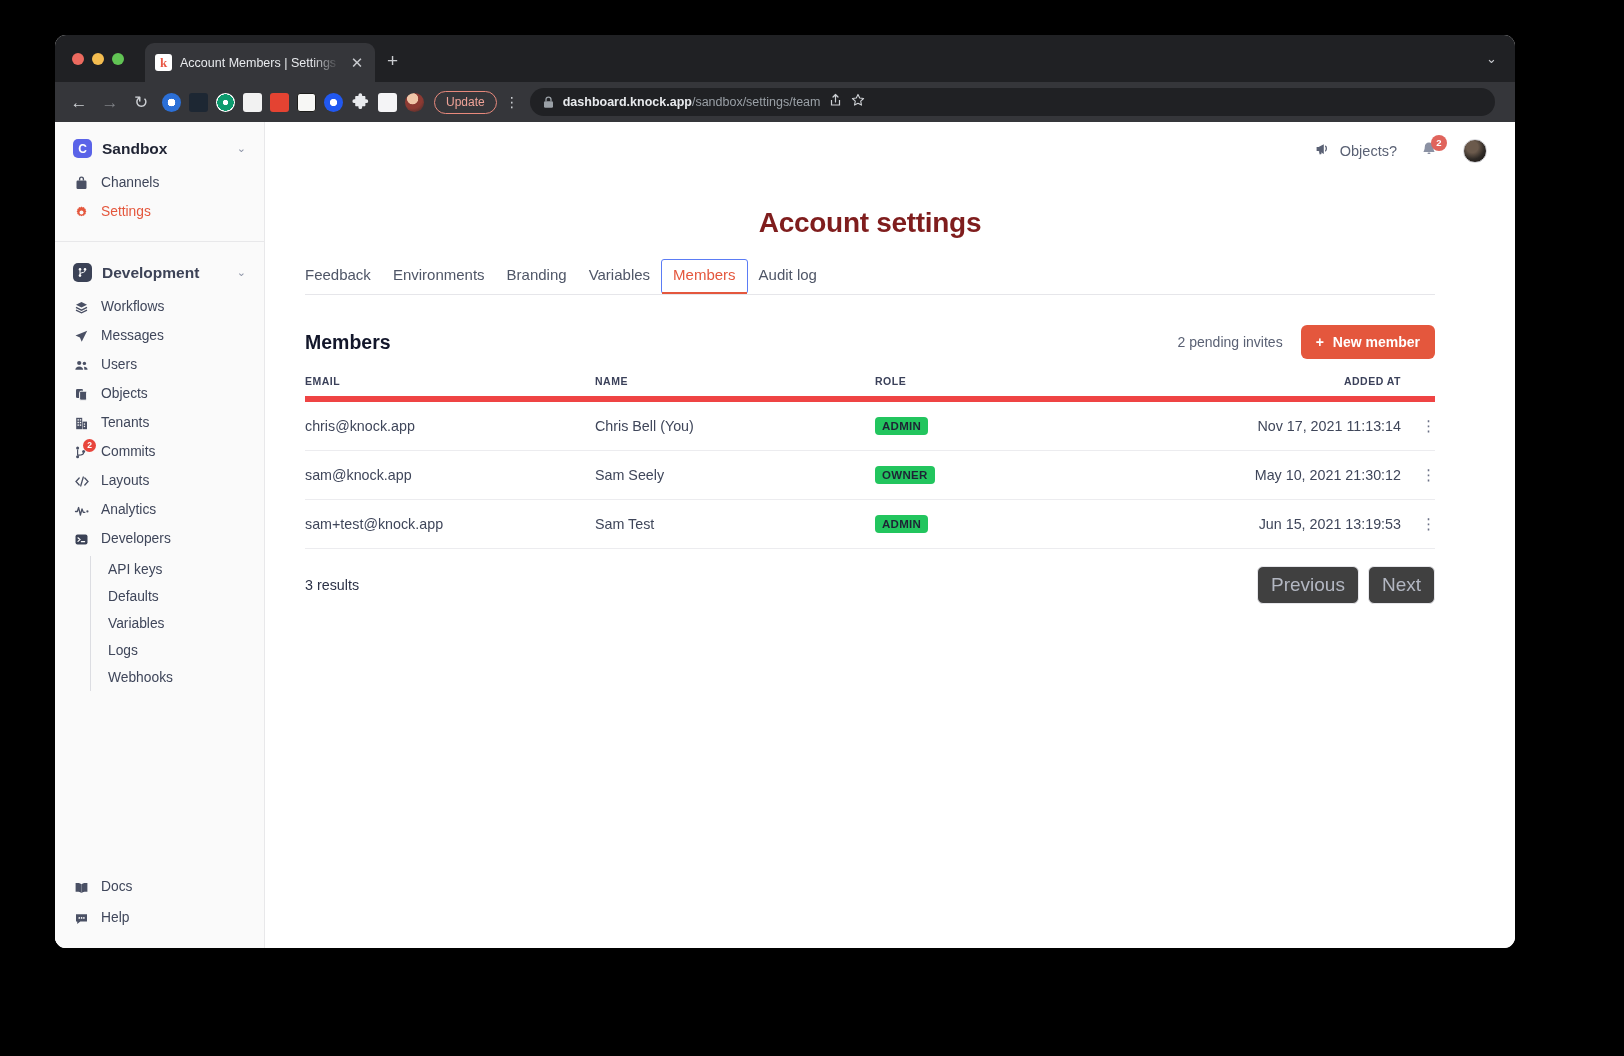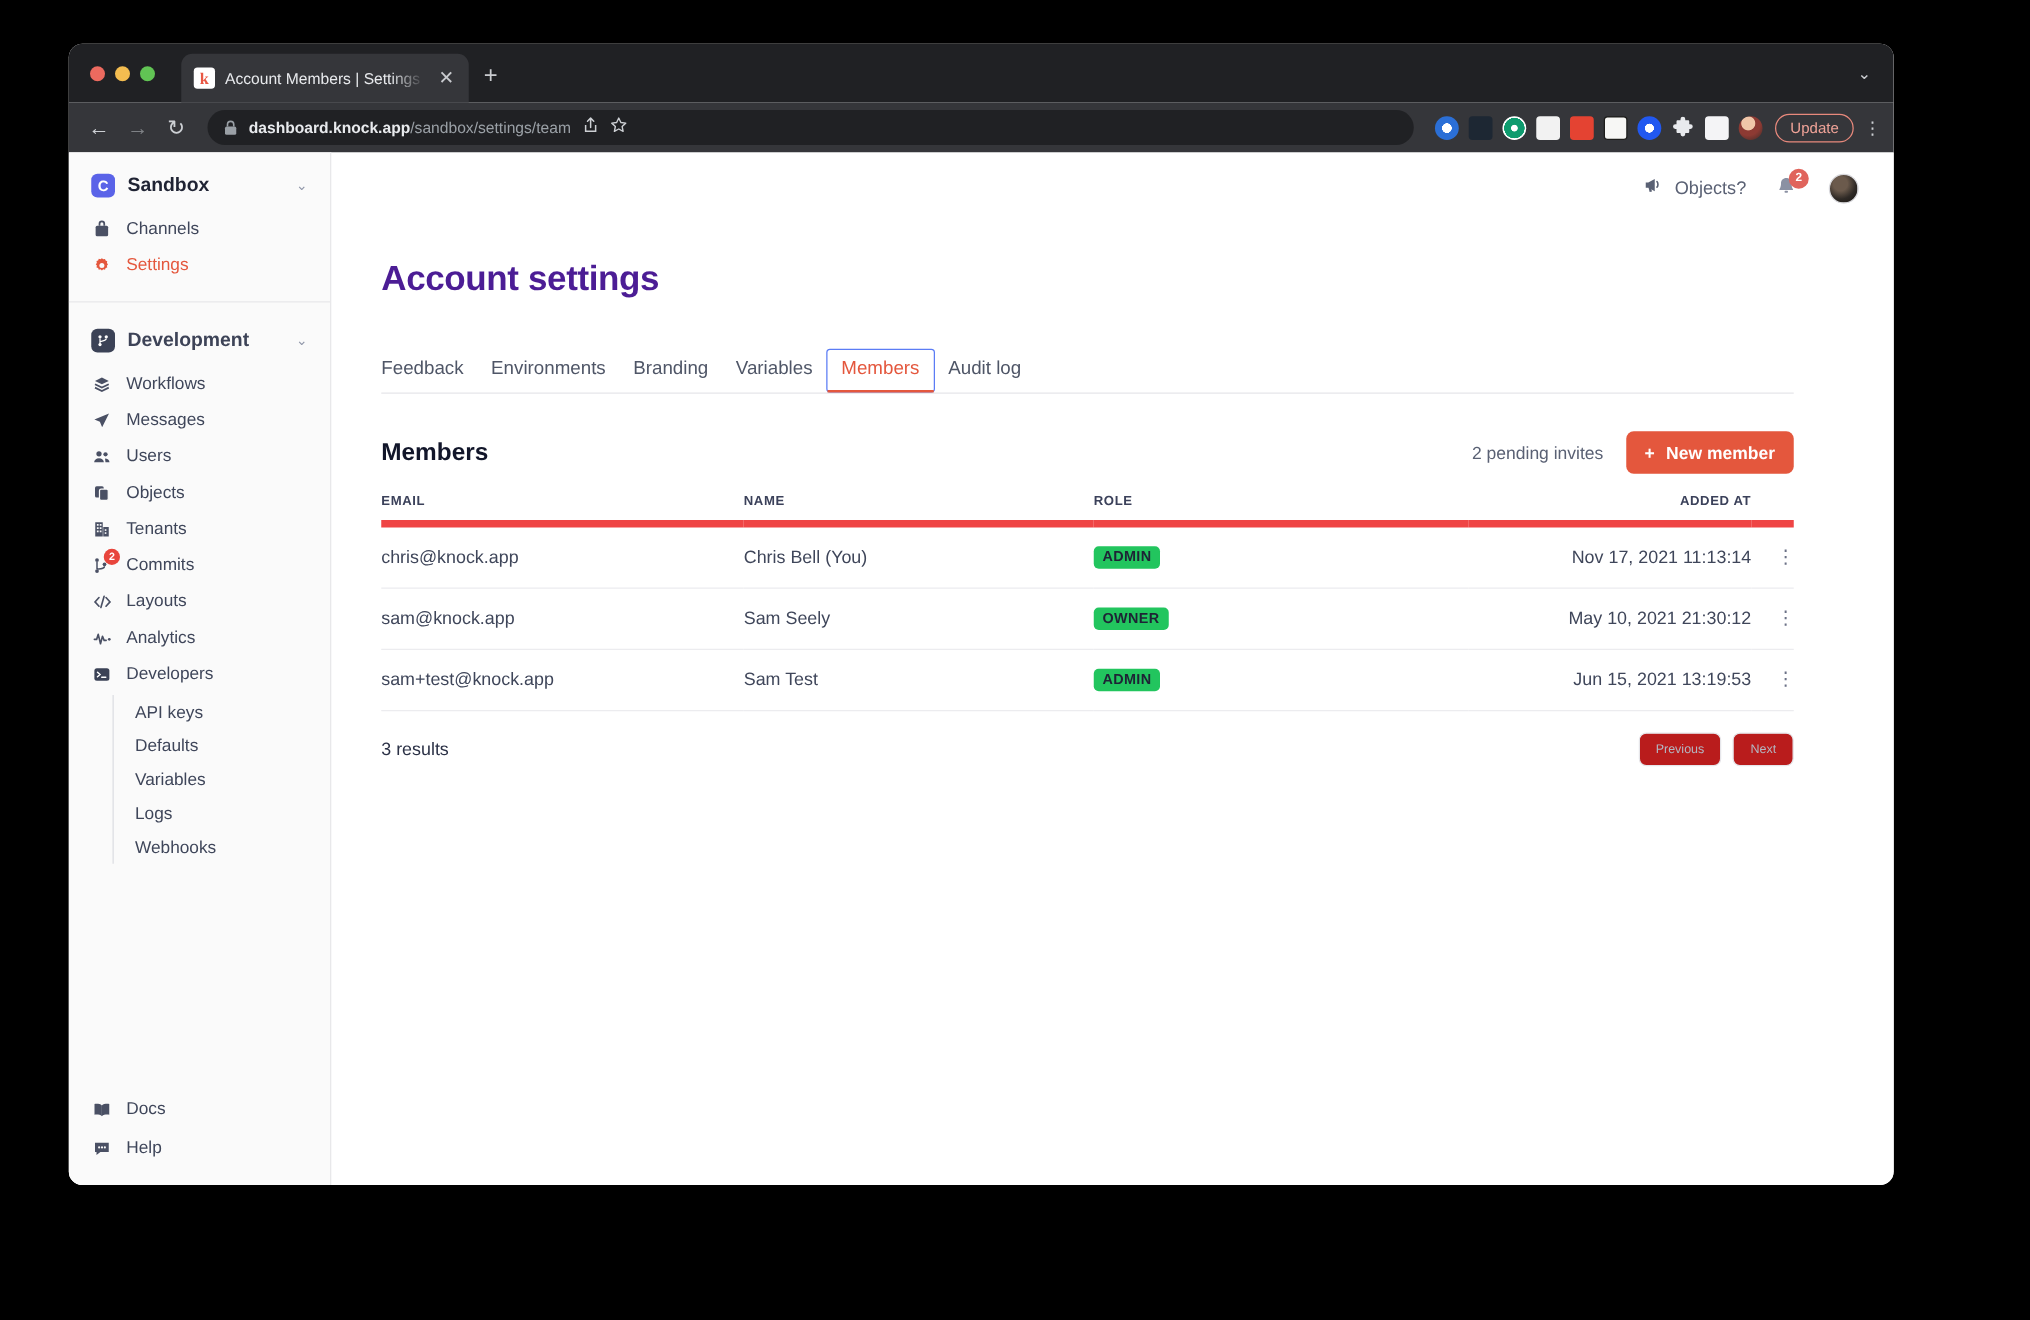--- a/index.html
+++ b/index.html
@@ -241,23 +241,24 @@
     display: flex; align-items: center; justify-content: center;
   }
   #avatar {
     width: 24px; height: 24px; border-radius: 50%;
     background: radial-gradient(circle at 38% 32%, #6b5a4c 0 28%, #2f2a26 60%, #15110f 100%);
     border: 1px solid #d8d8dc;
   }
 
   #content { padding: 28px 80px 0 40px; }
   #page-title-el {
-    font-size: 28px; font-weight: bold; color: #4c1d95;
+    font-size: 28px; font-weight: bold; color: #7f1d1d;
     letter-spacing: -.3px;
-    margin-bottom: 40px;
+    margin-bottom: 20px;
+    text-align: center;
   }
 
   #tabs {
     display: flex;
     gap: 0;
     border-bottom: 1px solid #e6e6ea;
     margin-bottom: 30px;
   }
   .tab-item {
     font-size: 15px;
@@ -339,25 +340,25 @@
     width: 14px;
   }
 
   #table-footer {
     display: flex; align-items: center;
     padding: 17px 0 0;
   }
   #results-count { font-size: 14.3px; color: #2b3146; }
   #pager { margin-left: auto; display: flex; gap: 9px; }
   .pager-btn {
-    font-size: 10px;
+    font-size: 19px;
     color: #b3b7c2;
     border: 1px solid #e6e6ea;
     border-radius: 6px;
-    background: #b91c1c;
+    background: #404040;
     padding: 7px 13px;
     font-family: inherit;
   }
 
   
   col.c-email { width: 290px; }
   col.c-name  { width: 280px; }
   col.c-role  { width: 300px; }
   col.c-added { width: auto; }
   col.c-menu  { width: 34px; }
@@ -381,20 +382,39 @@
     </div>
 
     <div id="new-tab-button">+</div>
     <div id="tabstrip-chevron">⌄</div>
   </div>
 
   <div id="toolbar">
     <span class="nav-btn">←</span>
     <span class="nav-btn fwd">→</span>
     <span class="nav-btn">↻</span>
+
+    <div id="extensions">
+      <span class="ext" style="border-radius:50%;background:radial-gradient(circle,#fff 0 28%,#2b6fd6 30%);"></span>
+      <span class="ext" style="background:#1d2733;"></span>
+      <span class="ext" style="border-radius:50%;background:radial-gradient(circle at 50% 50%,#fff 0 18%,#0e9b6e 22% 60%,#fff 62% 72%,#0e9b6e 74%);"></span>
+      <span class="ext" style="background:#f2f2f2;"></span>
+      <span class="ext" style="background:#e44332;"></span>
+      <span class="ext" style="background:#f7f7f5;border:1px solid #1d1d1b;"></span>
+      <span class="ext" style="border-radius:50%;background:radial-gradient(circle,#fff 0 26%,#2158f0 28%);"></span>
+      <span class="ext" style="background:transparent;">
+        <svg width="19" height="19" viewBox="0 0 19 19">
+            <path d="M7.4 2.2a1.9 1.9 0 013.8 0v.9h2.2c.6 0 1 .4 1 1v2.2h.9a1.9 1.9 0 010 3.8h-.9v2.2c0 .6-.4 1-1 1h-2.2v.9a1.9 1.9 0 01-3.8 0v-.9H5.2c-.6 0-1-.4-1-1v-2.2h-.9a1.9 1.9 0 010-3.8h.9V4.1c0-.6.4-1 1-1h2.2z" fill="#e8eaed"></path>
+          </svg>
+      </span>
+      <span class="ext" style="background:#f4f4f6;"></span>
+      <span class="ext" style="border-radius:50%;background:radial-gradient(circle at 40% 30%,#f0c6a8 0 30%,#8d3a33 34% 55%,#3a2b28 100%);"></span>
+      <span class="ext-pill">Update</span>
+      <span id="kebab">⋮</span>
+    </div>
 
     <div id="omnibox">
       <span id="lock-icon">
         <svg width="11" height="13" viewBox="0 0 11 13">
             <path d="M3 5.2V3.6a2.5 2.5 0 015 0v1.6" fill="none" stroke="#9aa0a6" stroke-width="1.3"></path>
             <rect x="1" y="5.2" width="9" height="6.6" rx="1.3" fill="#9aa0a6"></rect>
           </svg>
       </span>
       <span id="url-text">
         <b>dashboard.knock.app</b><span>/sandbox/settings/team</span>
@@ -403,39 +423,20 @@
         <svg width="13" height="14" viewBox="0 0 13 14">
             <path d="M6.5 1.5v7.5M6.5 1.5L4 4M6.5 1.5L9 4" fill="none" stroke="#cdd0d4" stroke-width="1.2" stroke-linecap="round"></path>
             <path d="M2.5 7v5h8V7" fill="none" stroke="#cdd0d4" stroke-width="1.2"></path>
           </svg>
       </span>
       <span id="bookmark-icon">
         <svg width="14" height="14" viewBox="0 0 14 14">
             <path d="M7 1.4l1.7 3.6 3.9.5-2.9 2.7.8 3.9L7 10.2l-3.5 1.9.8-3.9L1.4 5.5l3.9-.5z" fill="none" stroke="#cdd0d4" stroke-width="1.1" stroke-linejoin="round"></path>
           </svg>
       </span>
-    </div>
-
-    <div id="extensions">
-      <span class="ext" style="border-radius:50%;background:radial-gradient(circle,#fff 0 28%,#2b6fd6 30%);"></span>
-      <span class="ext" style="background:#1d2733;"></span>
-      <span class="ext" style="border-radius:50%;background:radial-gradient(circle at 50% 50%,#fff 0 18%,#0e9b6e 22% 60%,#fff 62% 72%,#0e9b6e 74%);"></span>
-      <span class="ext" style="background:#f2f2f2;"></span>
-      <span class="ext" style="background:#e44332;"></span>
-      <span class="ext" style="background:#f7f7f5;border:1px solid #1d1d1b;"></span>
-      <span class="ext" style="border-radius:50%;background:radial-gradient(circle,#fff 0 26%,#2158f0 28%);"></span>
-      <span class="ext" style="background:transparent;">
-        <svg width="19" height="19" viewBox="0 0 19 19">
-            <path d="M7.4 2.2a1.9 1.9 0 013.8 0v.9h2.2c.6 0 1 .4 1 1v2.2h.9a1.9 1.9 0 010 3.8h-.9v2.2c0 .6-.4 1-1 1h-2.2v.9a1.9 1.9 0 01-3.8 0v-.9H5.2c-.6 0-1-.4-1-1v-2.2h-.9a1.9 1.9 0 010-3.8h.9V4.1c0-.6.4-1 1-1h2.2z" fill="#e8eaed"></path>
-          </svg>
-      </span>
-      <span class="ext" style="background:#f4f4f6;"></span>
-      <span class="ext" style="border-radius:50%;background:radial-gradient(circle at 40% 30%,#f0c6a8 0 30%,#8d3a33 34% 55%,#3a2b28 100%);"></span>
-      <span class="ext-pill">Update</span>
-      <span id="kebab">⋮</span>
     </div>
   </div>
 
   <div id="app">
 
     <div id="sidebar">
 
       <div class="side-section">
         <div class="side-header">
           <span class="badge-sq" style="background:#5a63e8;">C</span>

